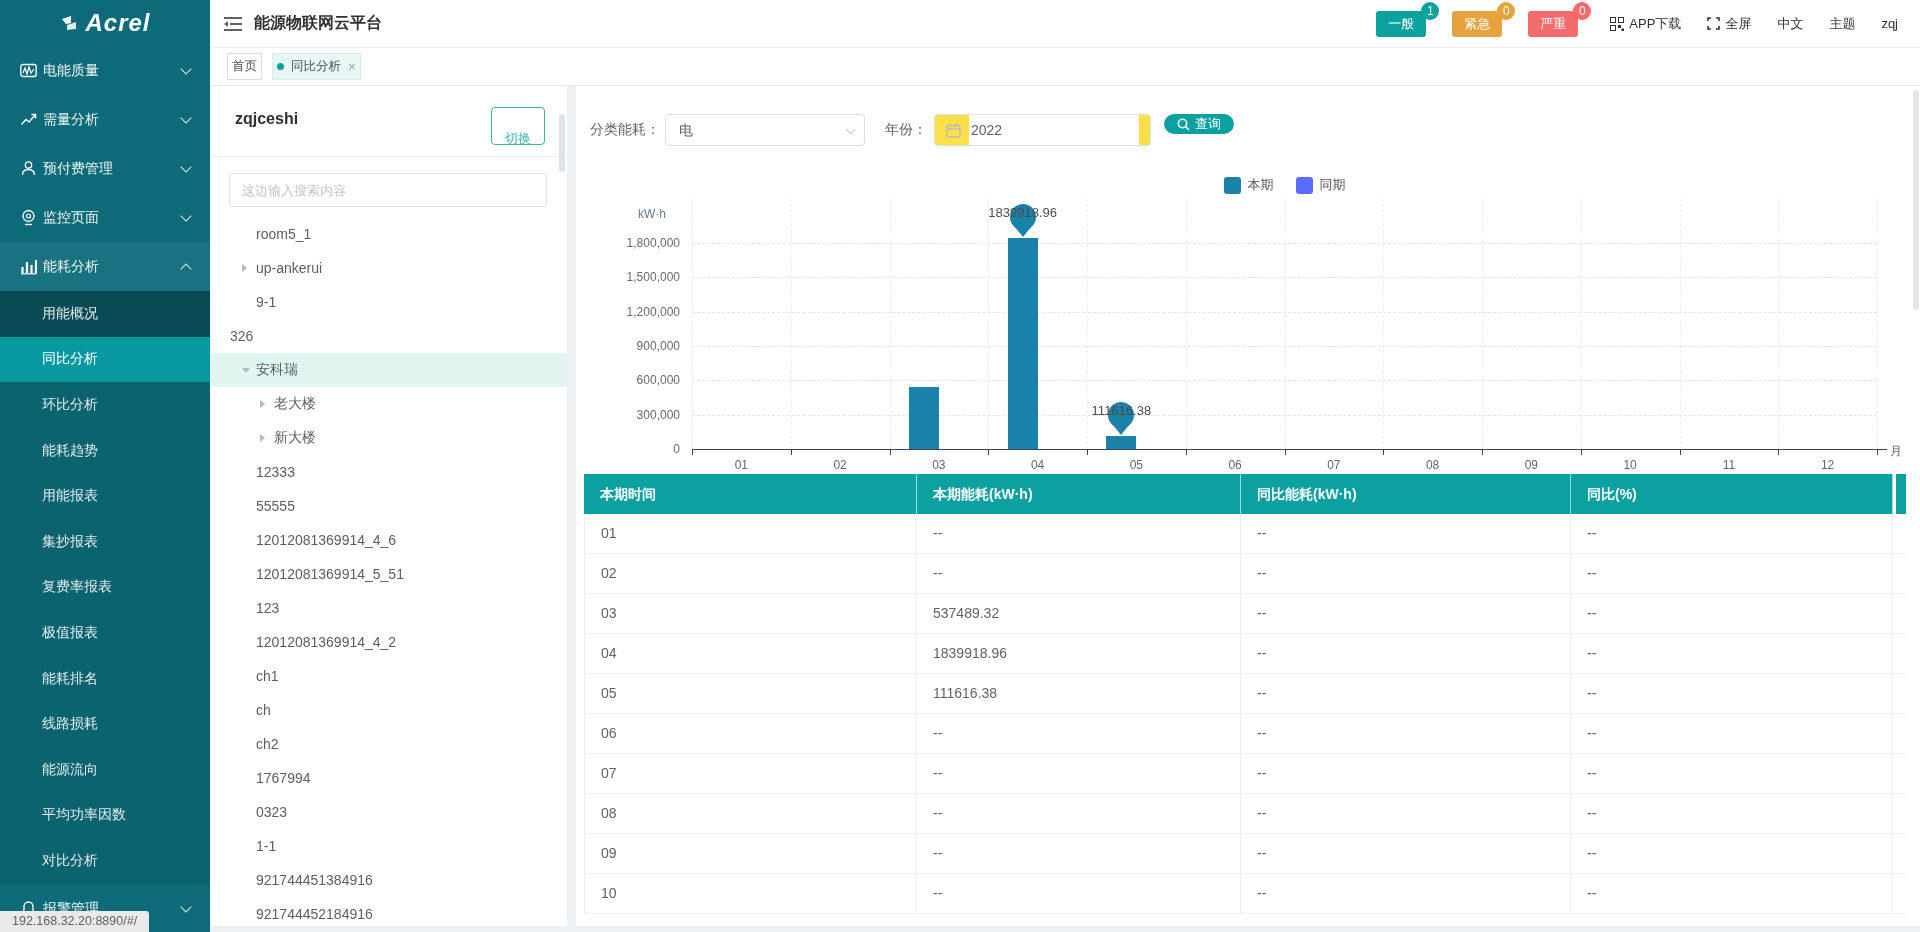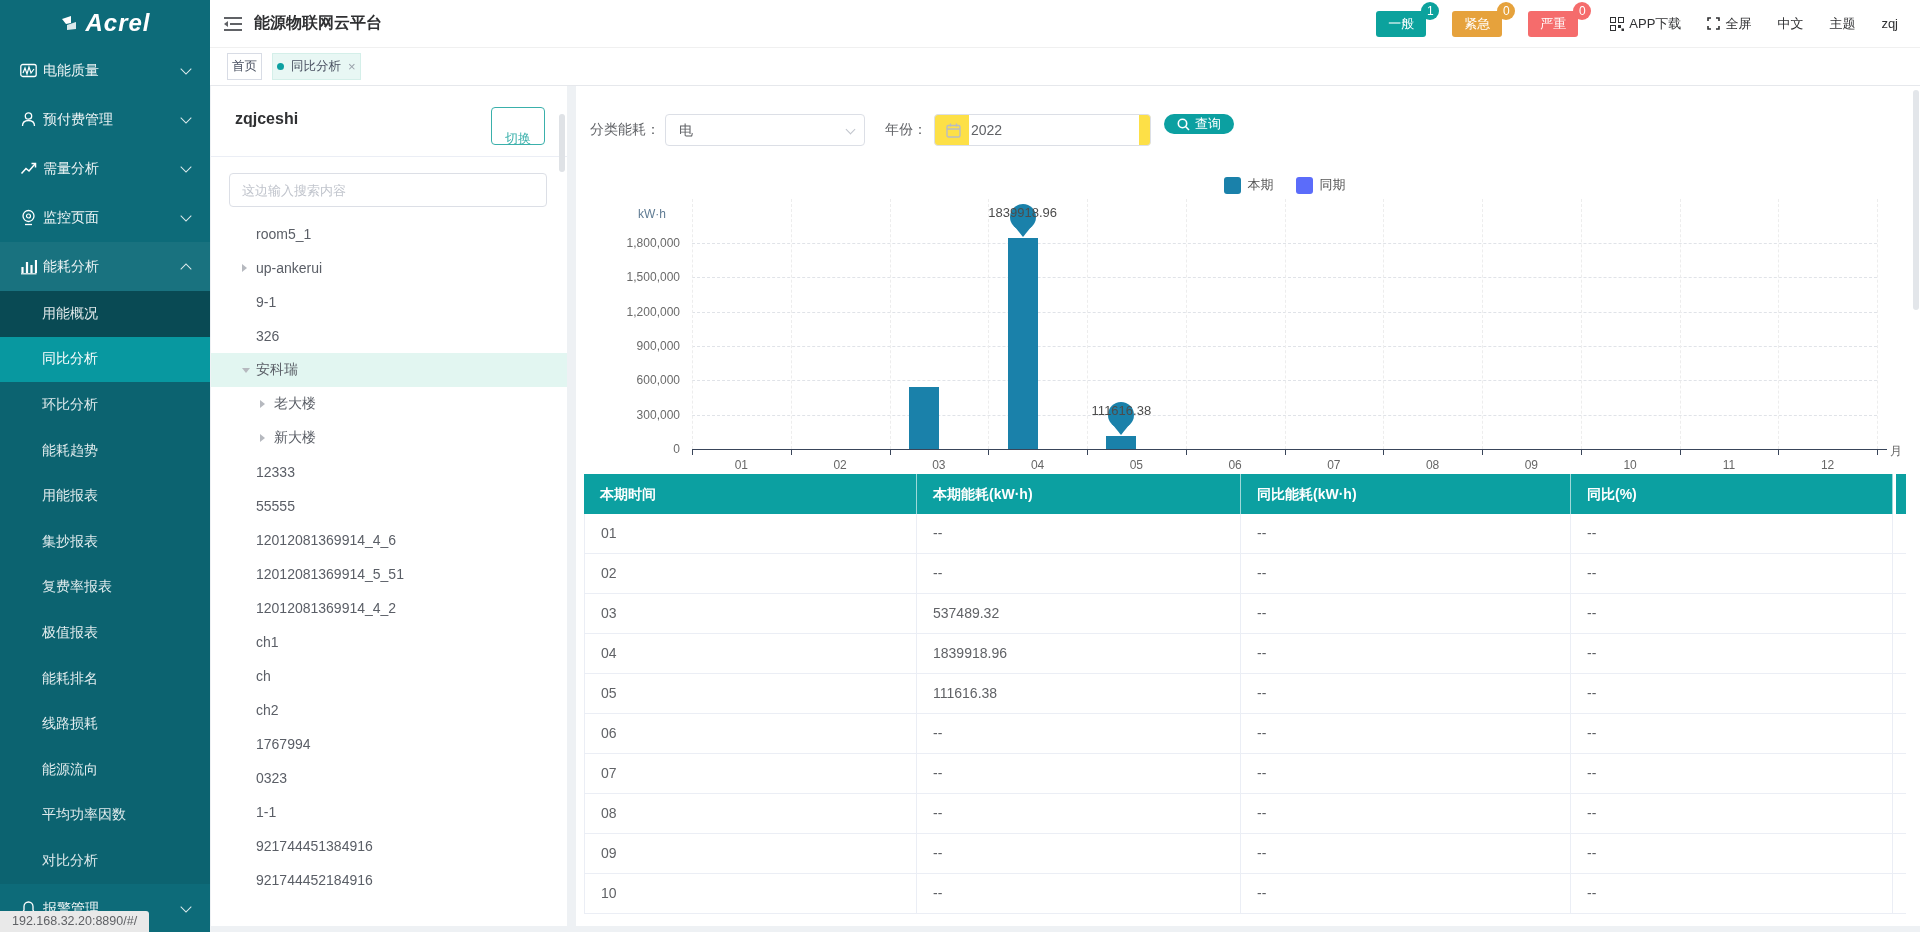--- a/index.html
+++ b/index.html
@@ -124,35 +124,35 @@
             <rect x="0.8" y="2.5" width="15.4" height="12" rx="2" fill="none" stroke="#fff" stroke-width="1.3"></rect>
             <path d="M3 11 l2-5 2 6 2-7 2 6 3-4" fill="none" stroke="#fff" stroke-width="1.2"></path>
           </svg>
         </span>
         <span class="s-label">电能质量</span>
         <span class="chev"></span>
       </div>
       <div class="side-item">
         <span class="s-icon">
           <svg width="17" height="17" viewBox="0 0 17 17">
+            <path d="M1.5 13.5 L6 8.5 L9 11 L15 4" fill="none" stroke="#fff" stroke-width="1.5"></path>
+            <path d="M11.5 3.5 h4 v4" fill="none" stroke="#fff" stroke-width="1.5"></path>
+          </svg>
+        </span>
+        <span class="s-label">需量分析</span>
+        <span class="chev"></span>
+      </div>
+      <div class="side-item">
+        <span class="s-icon">
+          <svg width="17" height="17" viewBox="0 0 17 17">
             <circle cx="8.5" cy="5" r="3.2" fill="none" stroke="#fff" stroke-width="1.3"></circle>
             <path d="M2.5 15 c0-3.6 2.7-5.5 6-5.5 s6 1.9 6 5.5" fill="none" stroke="#fff" stroke-width="1.3"></path>
           </svg>
         </span>
         <span class="s-label">预付费管理</span>
-        <span class="chev"></span>
-      </div>
-      <div class="side-item">
-        <span class="s-icon">
-          <svg width="17" height="17" viewBox="0 0 17 17">
-            <path d="M1.5 13.5 L6 8.5 L9 11 L15 4" fill="none" stroke="#fff" stroke-width="1.5"></path>
-            <path d="M11.5 3.5 h4 v4" fill="none" stroke="#fff" stroke-width="1.5"></path>
-          </svg>
-        </span>
-        <span class="s-label">需量分析</span>
         <span class="chev"></span>
       </div>
       <div class="side-item">
         <span class="s-icon">
           <svg width="17" height="17" viewBox="0 0 17 17">
             <circle cx="8.5" cy="7" r="5.5" fill="none" stroke="#fff" stroke-width="1.3"></circle>
             <circle cx="8.5" cy="7" r="2" fill="none" stroke="#fff" stroke-width="1.2"></circle>
             <path d="M5 15.5 h7" stroke="#fff" stroke-width="1.3"></path>
           </svg>
         </span>
@@ -255,21 +255,21 @@
         <span style="padding-left: 45px;">room5_1</span>
       </div>
       <div class="tree-row">
         <span class="tri collapsed" style="left: 31px;"></span>
         <span style="padding-left: 45px;">up-ankerui</span>
       </div>
       <div class="tree-row">
         <span style="padding-left: 45px;">9-1</span>
       </div>
       <div class="tree-row">
-        <span style="padding-left: 45px;">326</span>
+        <span style="padding-left: 19px;">326</span>
       </div>
       <div class="tree-row selected">
         <span class="tri expanded" style="left: 31px;"></span>
         <span style="padding-left: 45px;">安科瑞</span>
       </div>
       <div class="tree-row">
         <span class="tri collapsed" style="left: 49px;"></span>
         <span style="padding-left: 63px;">老大楼</span>
       </div>
       <div class="tree-row">
@@ -280,20 +280,23 @@
         <span style="padding-left: 45px;">12333</span>
       </div>
       <div class="tree-row">
         <span style="padding-left: 45px;">55555</span>
       </div>
       <div class="tree-row">
         <span style="padding-left: 45px;">12012081369914_4_6</span>
       </div>
       <div class="tree-row">
         <span style="padding-left: 45px;">12012081369914_5_51</span>
+      </div>
+      <div class="tree-row">
+        <span style="padding-left: 45px;">123</span>
       </div>
       <div class="tree-row">
         <span style="padding-left: 45px;">12012081369914_4_2</span>
       </div>
       <div class="tree-row">
         <span style="padding-left: 45px;">ch1</span>
       </div>
       <div class="tree-row">
         <span style="padding-left: 45px;">ch</span>
       </div>

